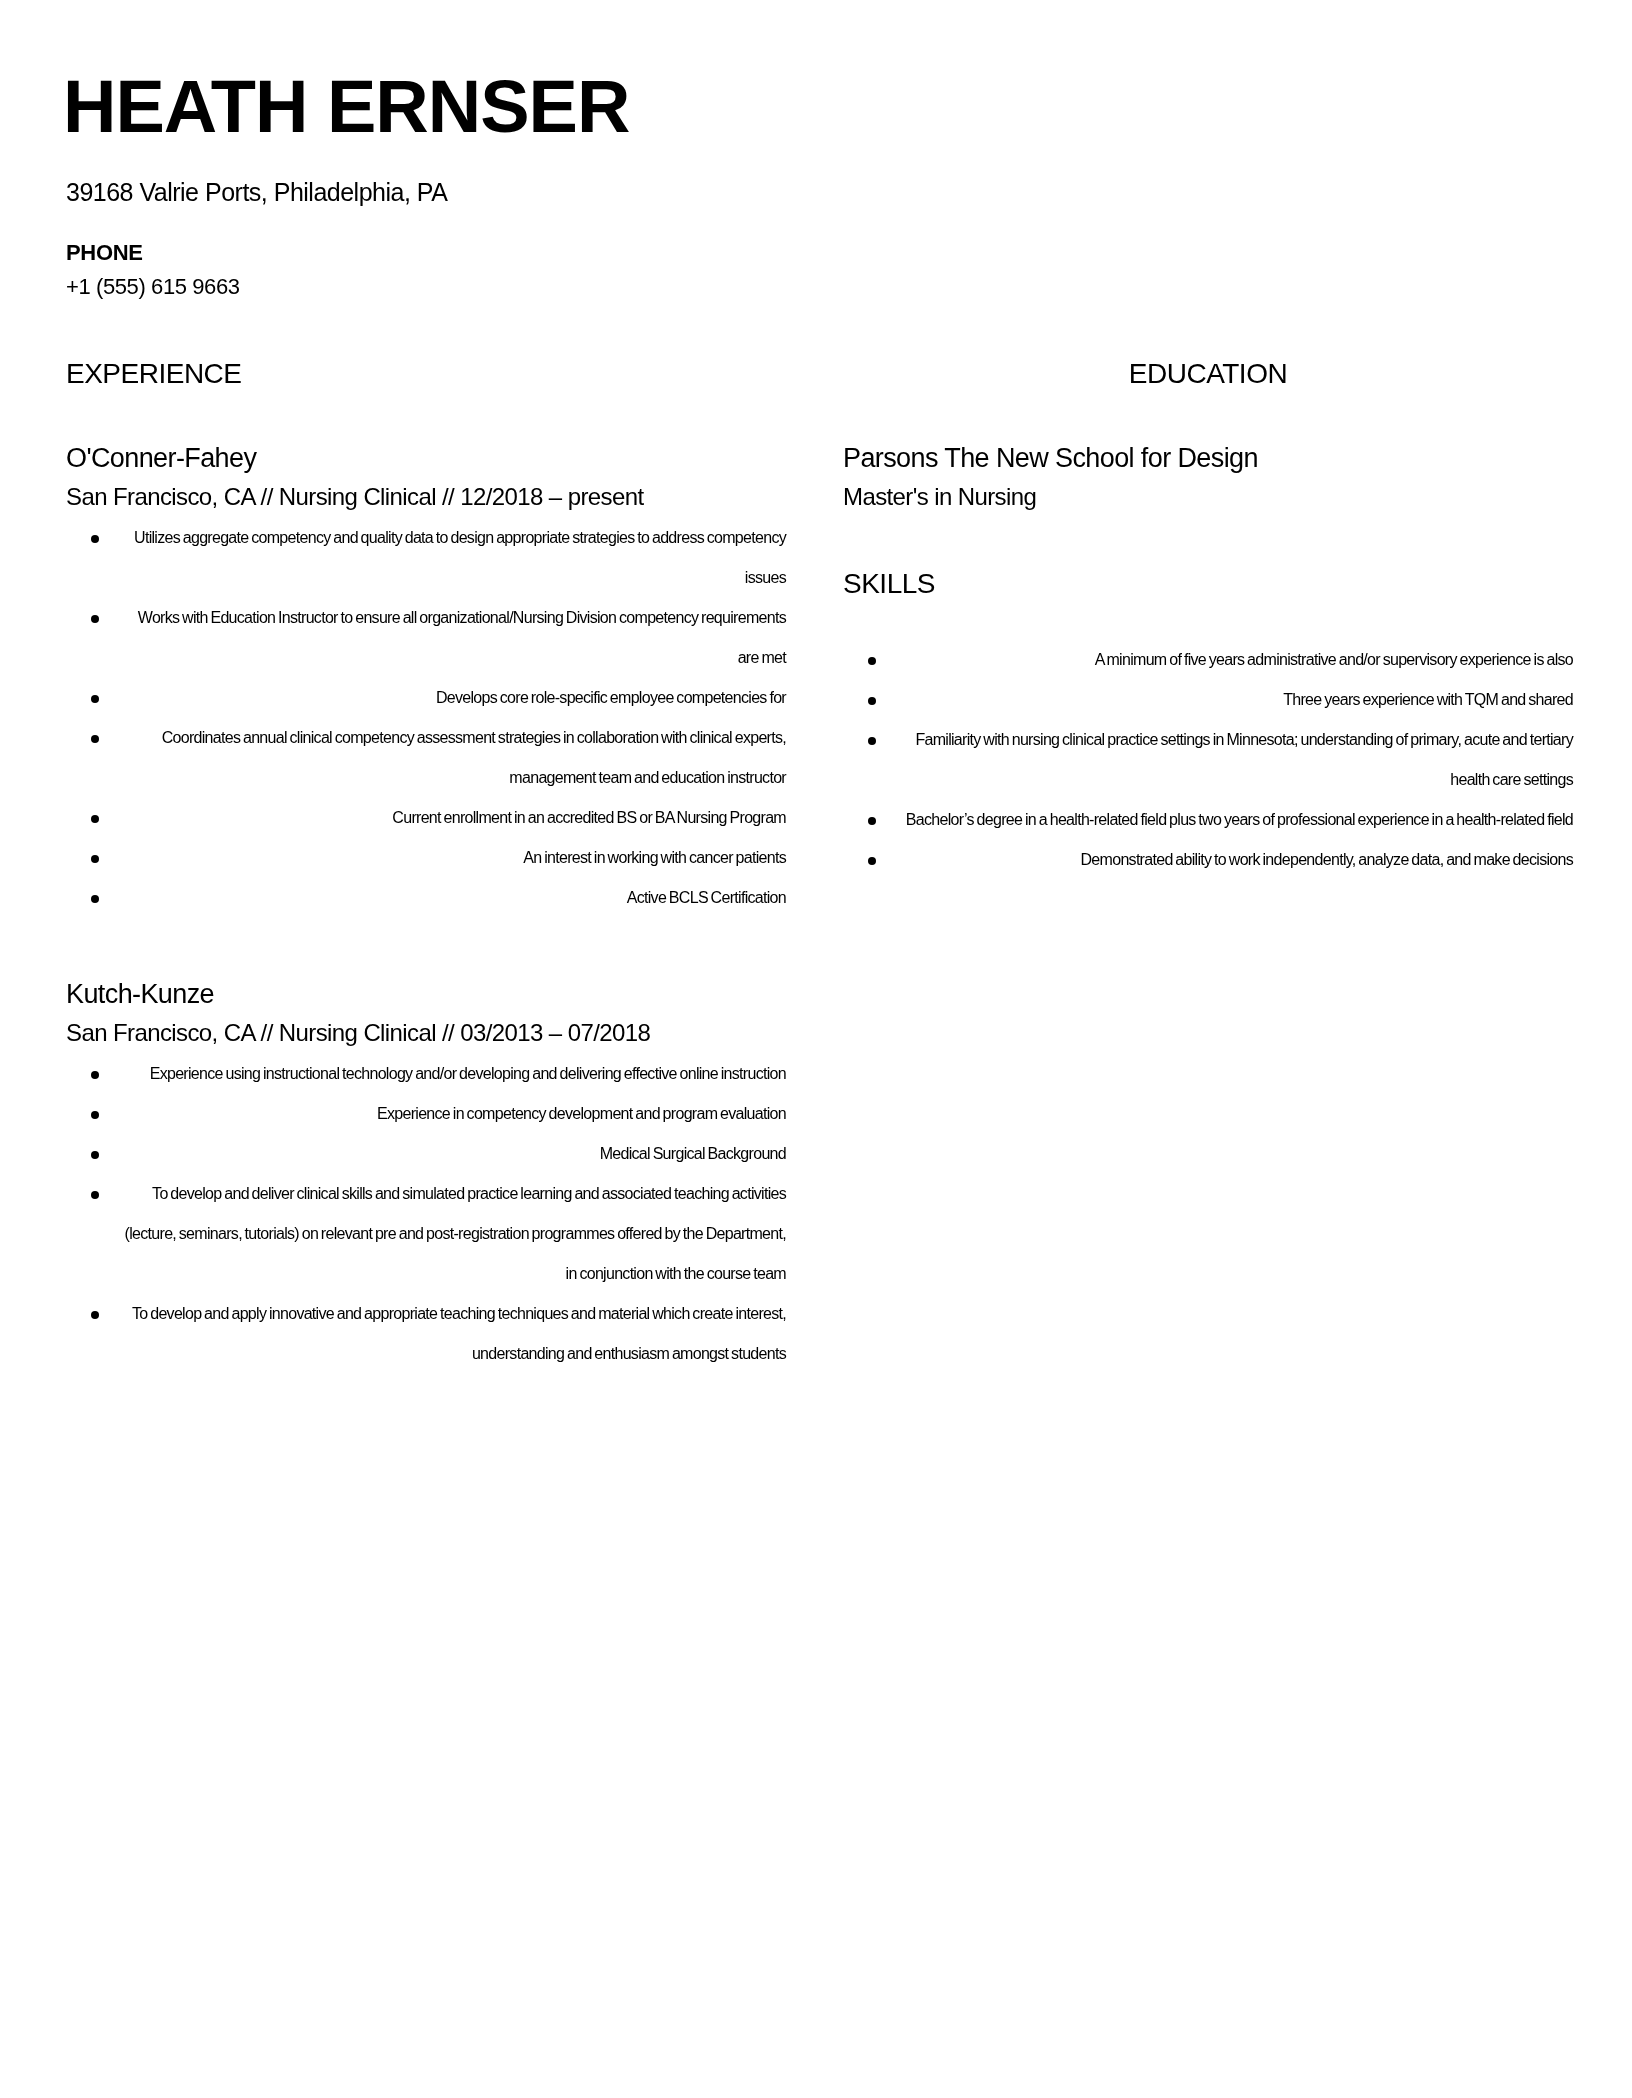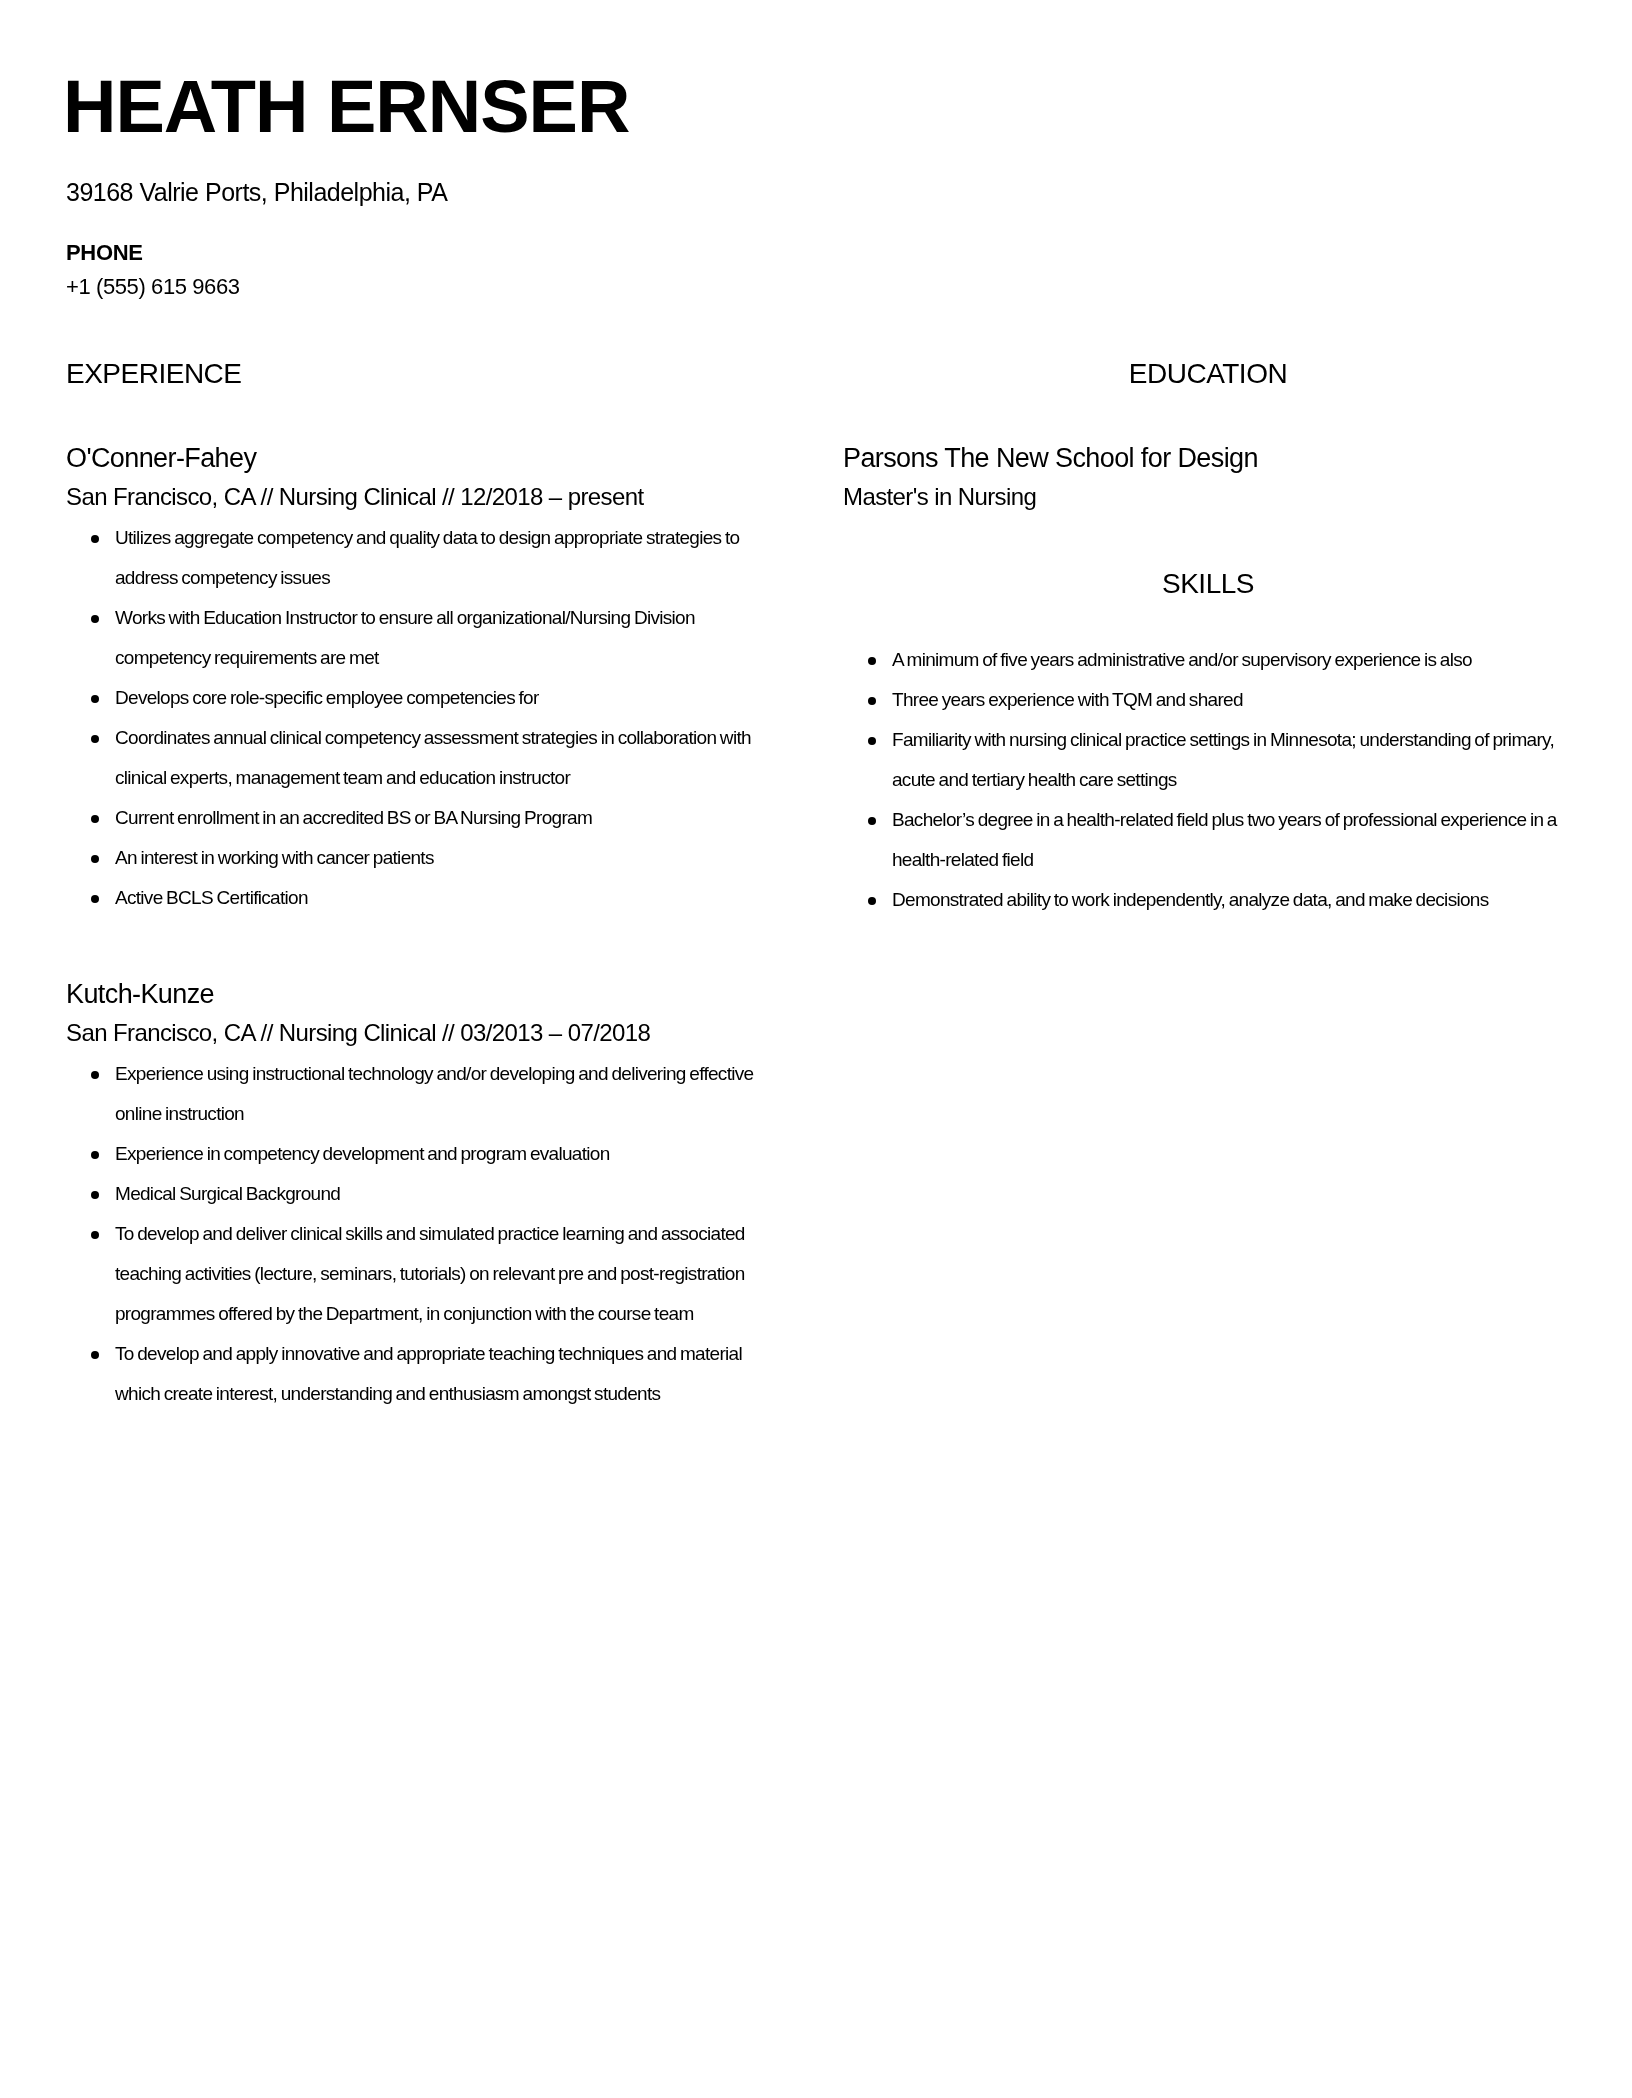--- a/index.html
+++ b/index.html
@@ -91,24 +91,25 @@
       letter-spacing: -0.6px;
     }
     ul.bullets {
       margin: 0;
       padding: 0;
       list-style: none;
     }
     ul.bullets li {
       position: relative;
       padding-left: 49px;
-      font-size: 19px;
+      font-size: 16px;
       line-height: 40px;
       letter-spacing: -0.7px;
       word-spacing: -1px;
+      text-align: right;
     }
     ul.bullets li::before {
       content: "";
       position: absolute;
       left: 25px;
       top: 17px;
       width: 8px;
       height: 8px;
       border-radius: 50%;
       background: #000;
@@ -118,21 +119,21 @@
     .col-left .section-title { margin-bottom: 48px; }
     .col-left .entry-1 .entry-title { margin-bottom: 4px; }
     .col-left .entry-1 .entry-sub { margin-bottom: 4px; }
     .col-left .entry-2 { margin-top: 58px; }
     .col-left .entry-2 .entry-title { margin-bottom: 4px; }
     .col-left .entry-2 .entry-sub { margin-bottom: 4px; }
 
     
     .col-right .section-title.edu { margin-bottom: 48px; text-align: center; }
     .col-right .edu-entry .entry-title { margin-bottom: 4px; }
-    .col-right .section-title.skills { margin-top: 52px; margin-bottom: 38px; text-align: center; }
+    .col-right .section-title.skills { margin-top: 52px; margin-bottom: 38px; }
   </style>
 </head>
 <body>
 
 <div class="page">
 
   <h1 class="name">HEATH ERNSER</h1>
   <div class="address">39168 Valrie Ports, Philadelphia, PA</div>
   <div class="phone-label">PHONE</div>
   <div class="phone-value">+1 (555) 615 9663</div>

